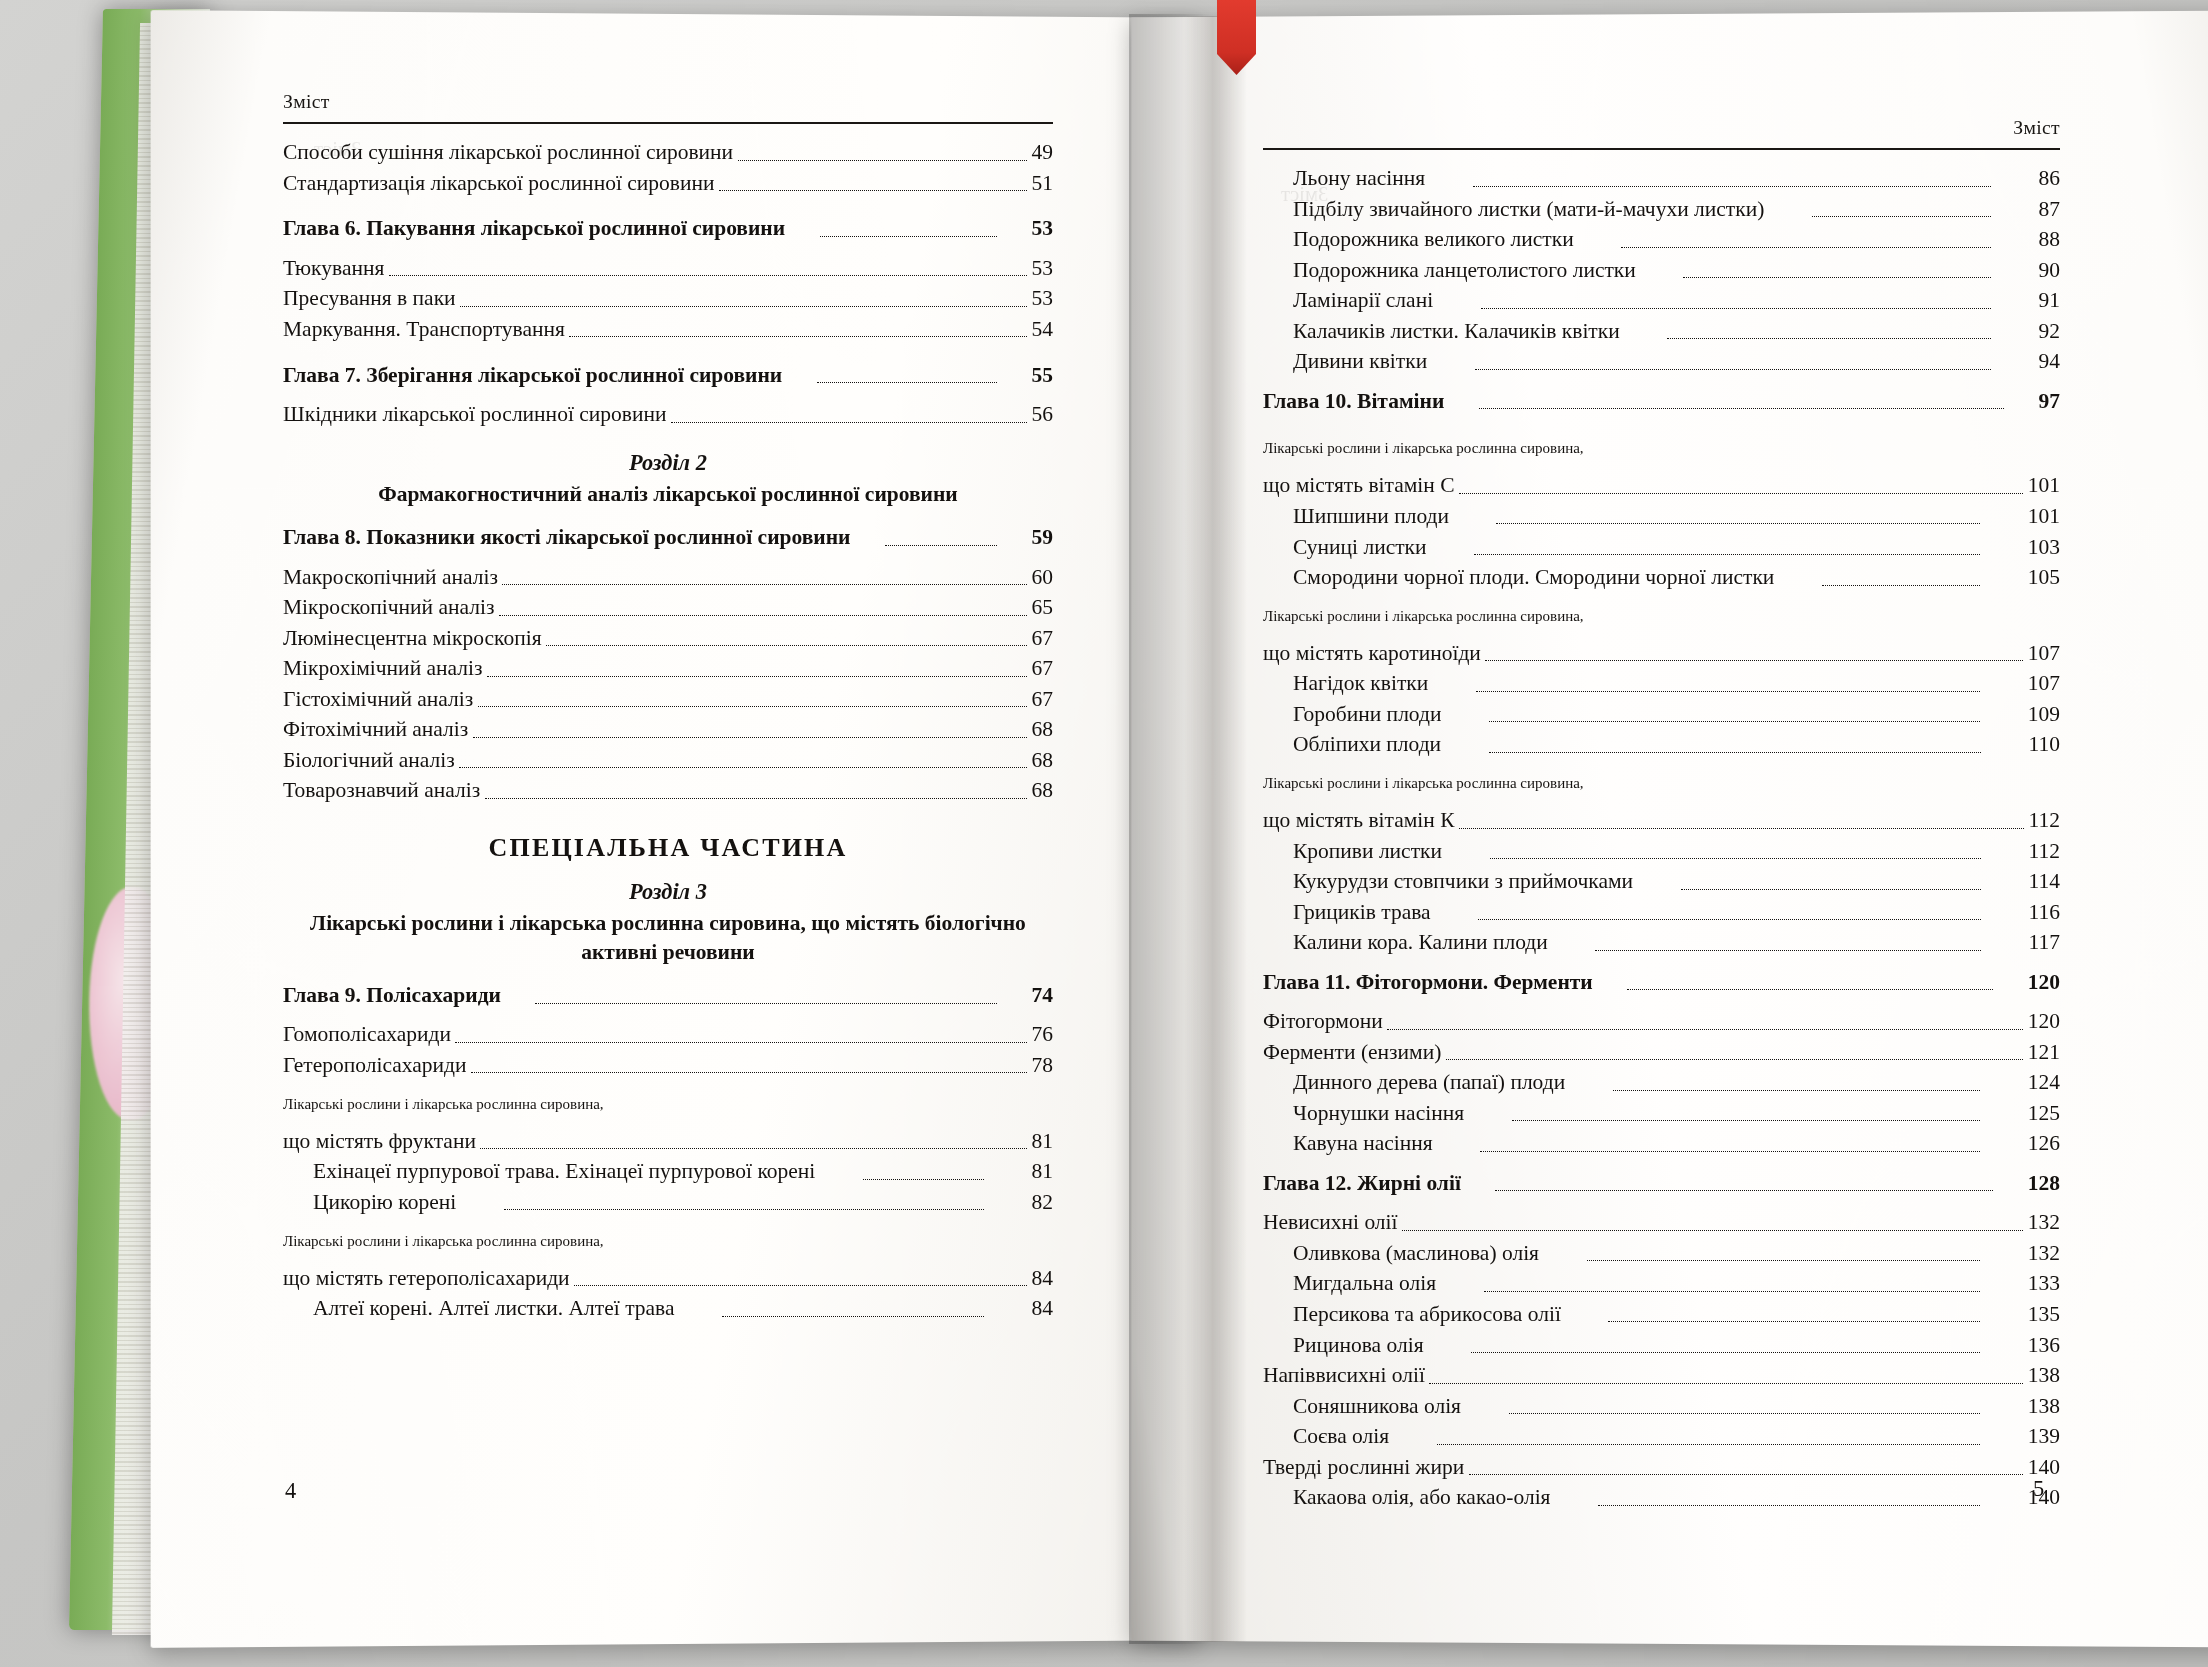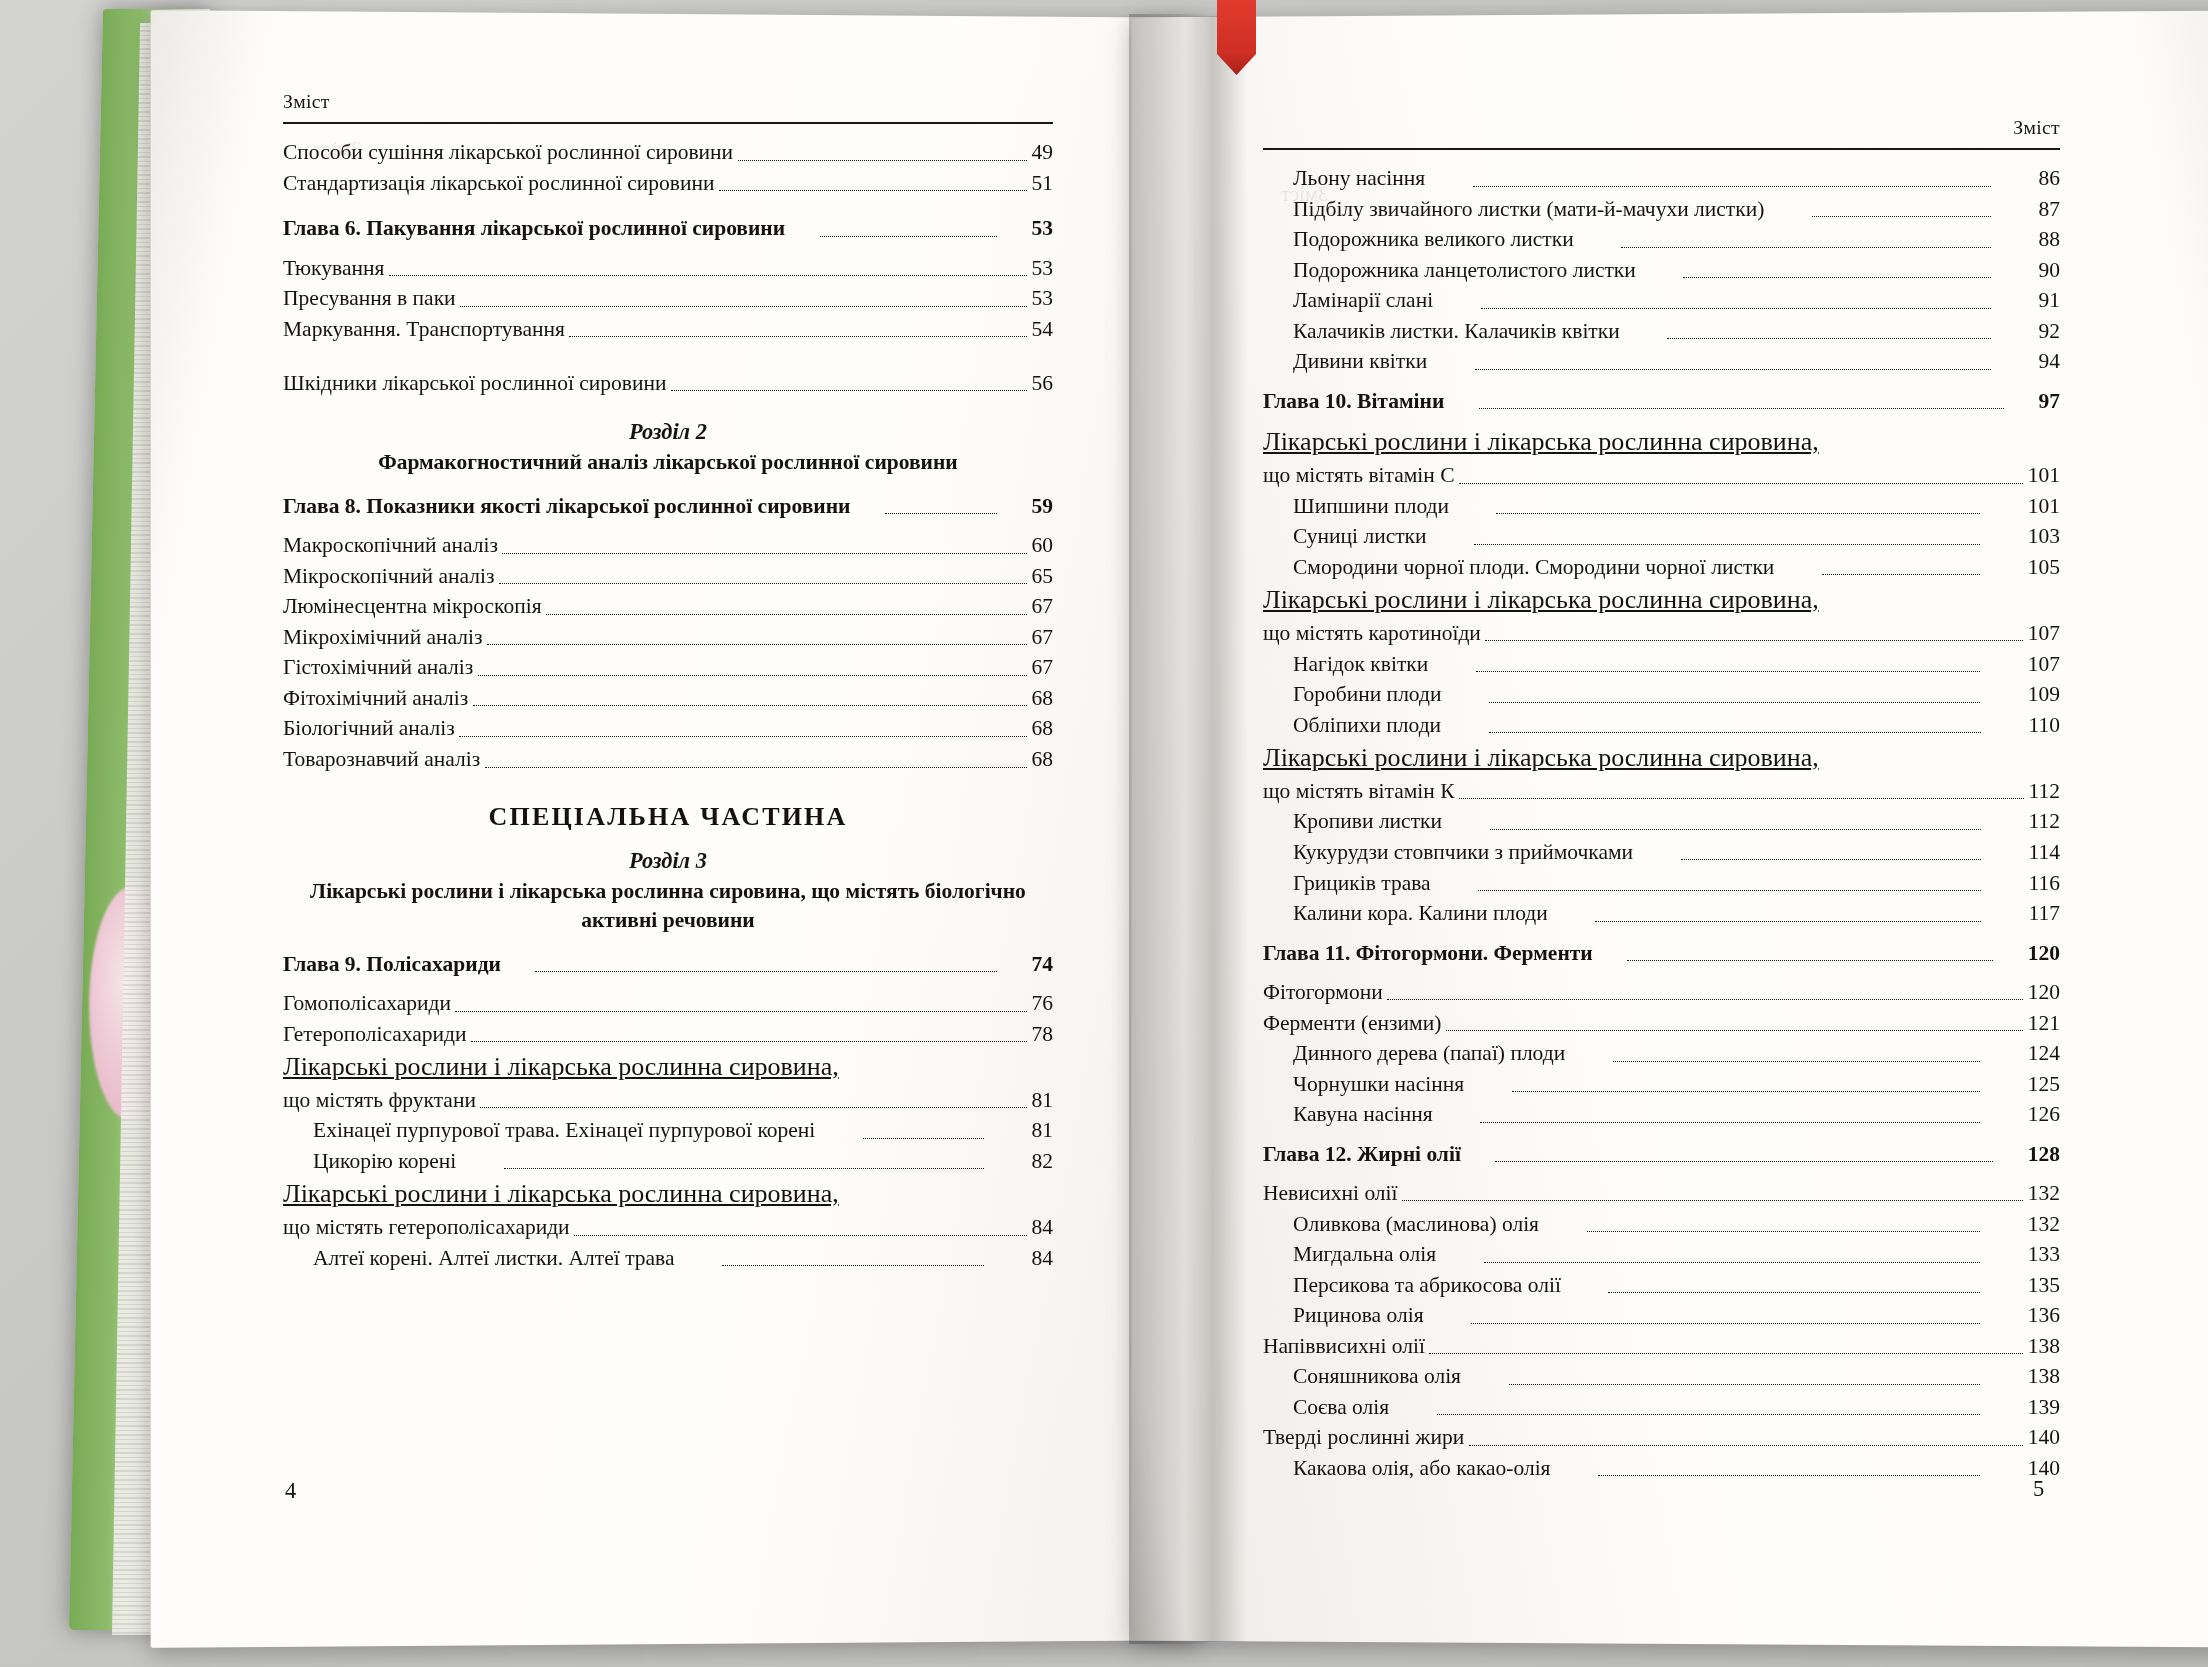--- a/index.html
+++ b/index.html
@@ -156,24 +156,23 @@
   }
   .toc-line .pg { flex: 0 0 auto; font-variant-numeric: tabular-nums; }
 
   .lvl0 { padding-left: 0; }
   .lvl1 { padding-left: 30px; gap: 43px; }
   .chapter { font-weight: bold; gap: 30px; }
   .chapter .dots { border-bottom: 1.8px dotted #141210; }
   .chapter .pg { font-weight: bold; }
 
   .wrap-line {
-    font-size: 26px;
+    font-size: 15px;
     line-height: 1.34;
-    margin: 0 0;
-    text-decoration: underline;
+    margin: 13px 0;
   }
 
   .block-gap { height: 14.3px; }
   .block-gap-s { height: 8px; }
 
   .center-head {
     text-align: center;
     font-weight: bold;
     font-size: 22.4px;
     margin: 5.4px 0 3.6px 0;
@@ -275,20 +274,25 @@
             <span class="lbl">Пресування в паки</span>
             <span class="dots"></span>
             <span class="pg">53</span>
           </div>
           <div class="toc-line lvl0">
             <span class="lbl">Маркування. Транспортування</span>
             <span class="dots"></span>
             <span class="pg">54</span>
           </div>
           <div class="block-gap"></div>
+          <div class="toc-line lvl0 chapter">
+            <span class="lbl">Глава 7. Зберігання лікарської рослинної сировини</span>
+            <span class="dots"></span>
+            <span class="pg">55</span>
+          </div>
           <div class="block-gap-s"></div>
           <div class="toc-line lvl0">
             <span class="lbl">Шкідники лікарської рослинної сировини</span>
             <span class="dots"></span>
             <span class="pg">56</span>
           </div>
           <div class="block-gap"></div>
           <div class="center-head">Розділ 2</div>
           <div class="center-sub">Фармакогностичний аналіз лікарської рослинної сировини</div>
           <div class="block-gap-s"></div>

